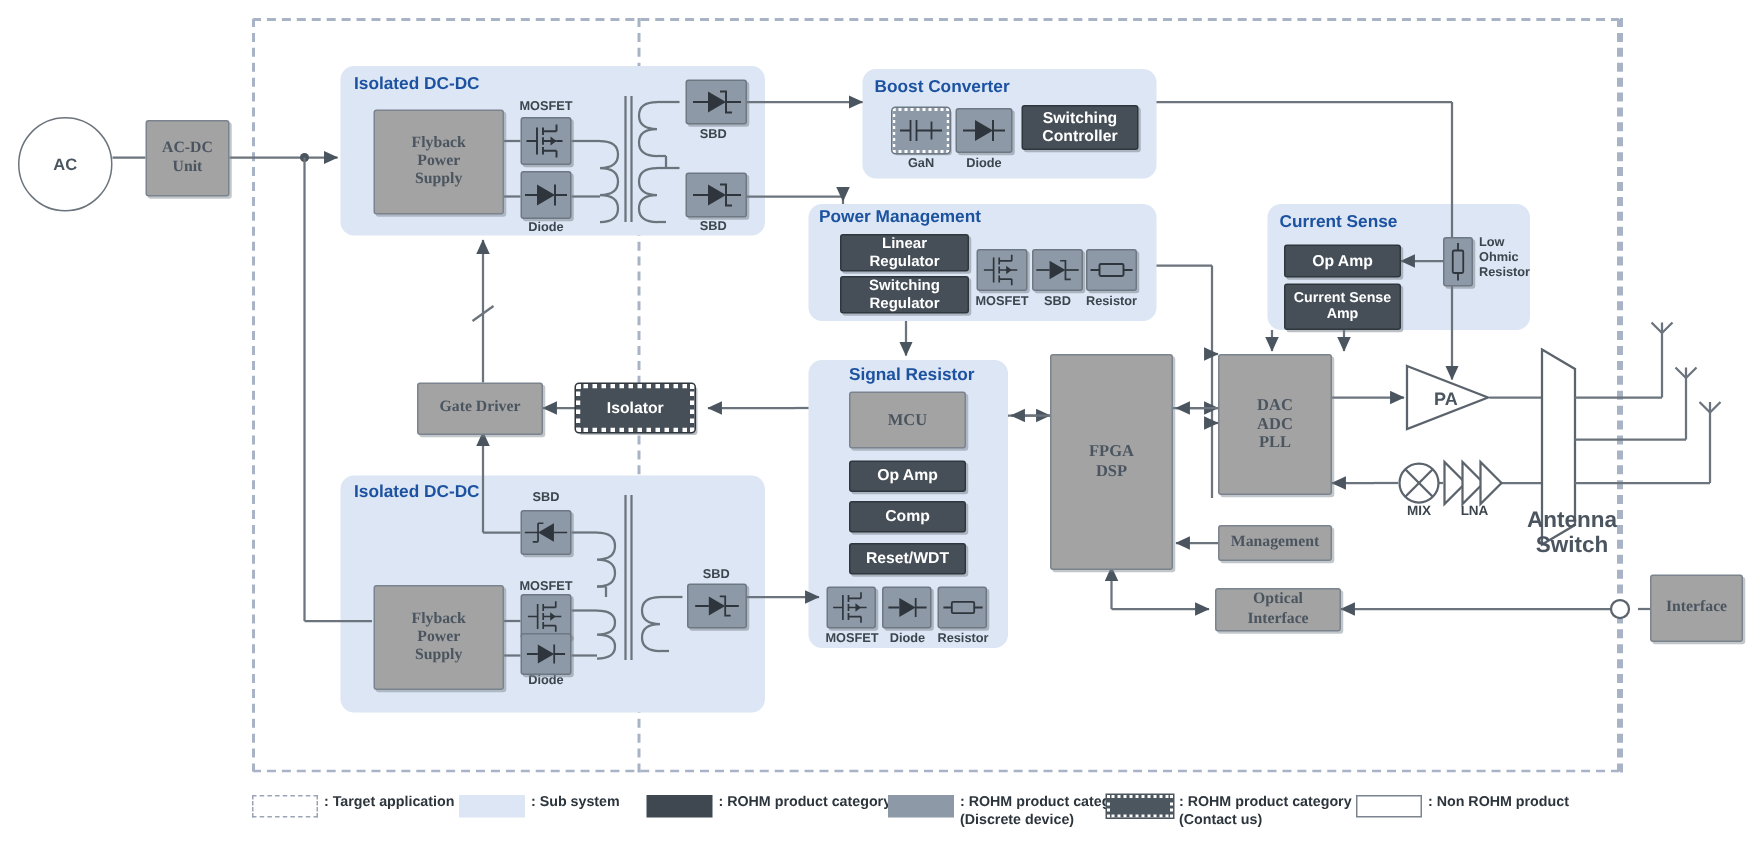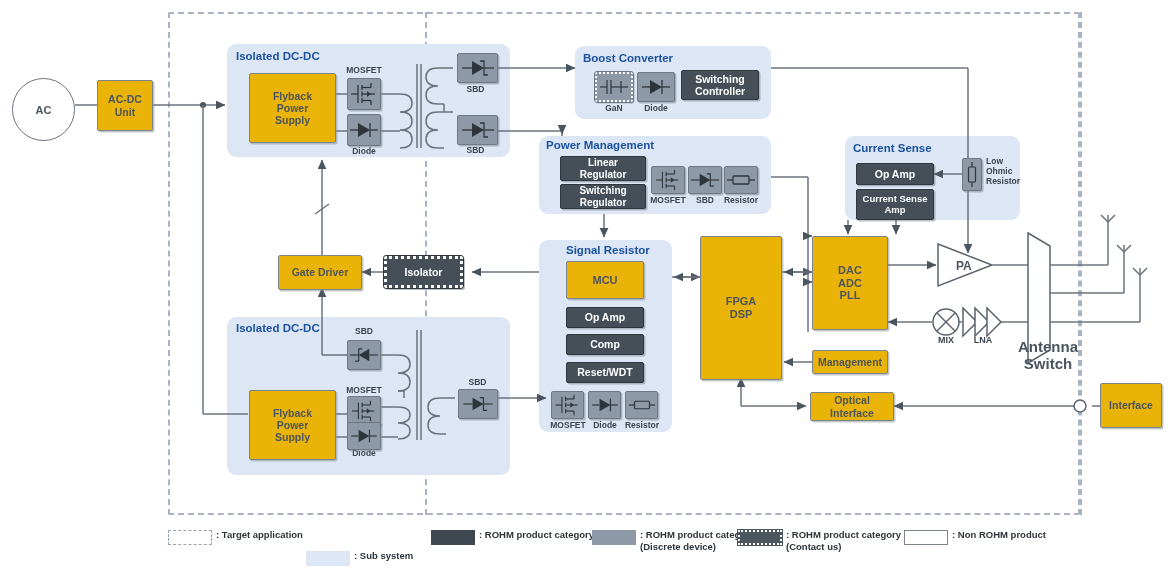--- a/index.html
+++ b/index.html
@@ -17,24 +17,25 @@
 
   
   .box {
     position:absolute;
     display:flex; align-items:center; justify-content:center;
     text-align:center;
     line-height:1.12;
     border-radius:2px;
   }
   .box-white {
-    background:#eab308;
+    background:#a3a3a3;
     border:1.4px solid #7b848e;
     color:#4b5560;
     box-shadow:1.5px 1.5px 0 rgba(120,130,140,.45);
+    font-family:Liberation Serif, serif;
   }
   .box-dark {
     background:#464f58;
     border:1px solid #2f363d;
     color:#ffffff;
     font-weight:bold;
     box-shadow:1.5px 1.5px 0 rgba(120,130,140,.5);
   }
   .box-dotted {
     background:#464f58;
@@ -576,21 +577,21 @@
   <div class="cap" style="left:963px; top:336px; width:40px; font-size:9px;">LNA</div>
 
   <div class="lbl" style="left: 1008px; top: 338px; width: 80px; font-size: 15px; white-space: pre-line;">Antenna
 Switch</div>
 
   <div id="legend">
     <div class="lg-item" style="left:0px; top:0px;">
       <div class="lg-sw sw-dashed"></div>
       <div class="lg-tx" style="white-space: pre-line;">: Target application</div>
     </div>
-    <div class="lg-item" style="left:138px; top:0px;margin-top:21px;">
+    <div class="lg-item" style="left:138px; top:0px;">
       <div class="lg-sw sw-sub"></div>
       <div class="lg-tx" style="white-space: pre-line;">: Sub system</div>
     </div>
     <div class="lg-item" style="left:263px; top:0px;">
       <div class="lg-sw sw-dark"></div>
       <div class="lg-tx" style="white-space: pre-line;">: ROHM product category</div>
     </div>
     <div class="lg-item" style="left:424px; top:0px;">
       <div class="lg-sw sw-grey"></div>
       <div class="lg-tx" style="white-space: pre-line;">: ROHM product category

